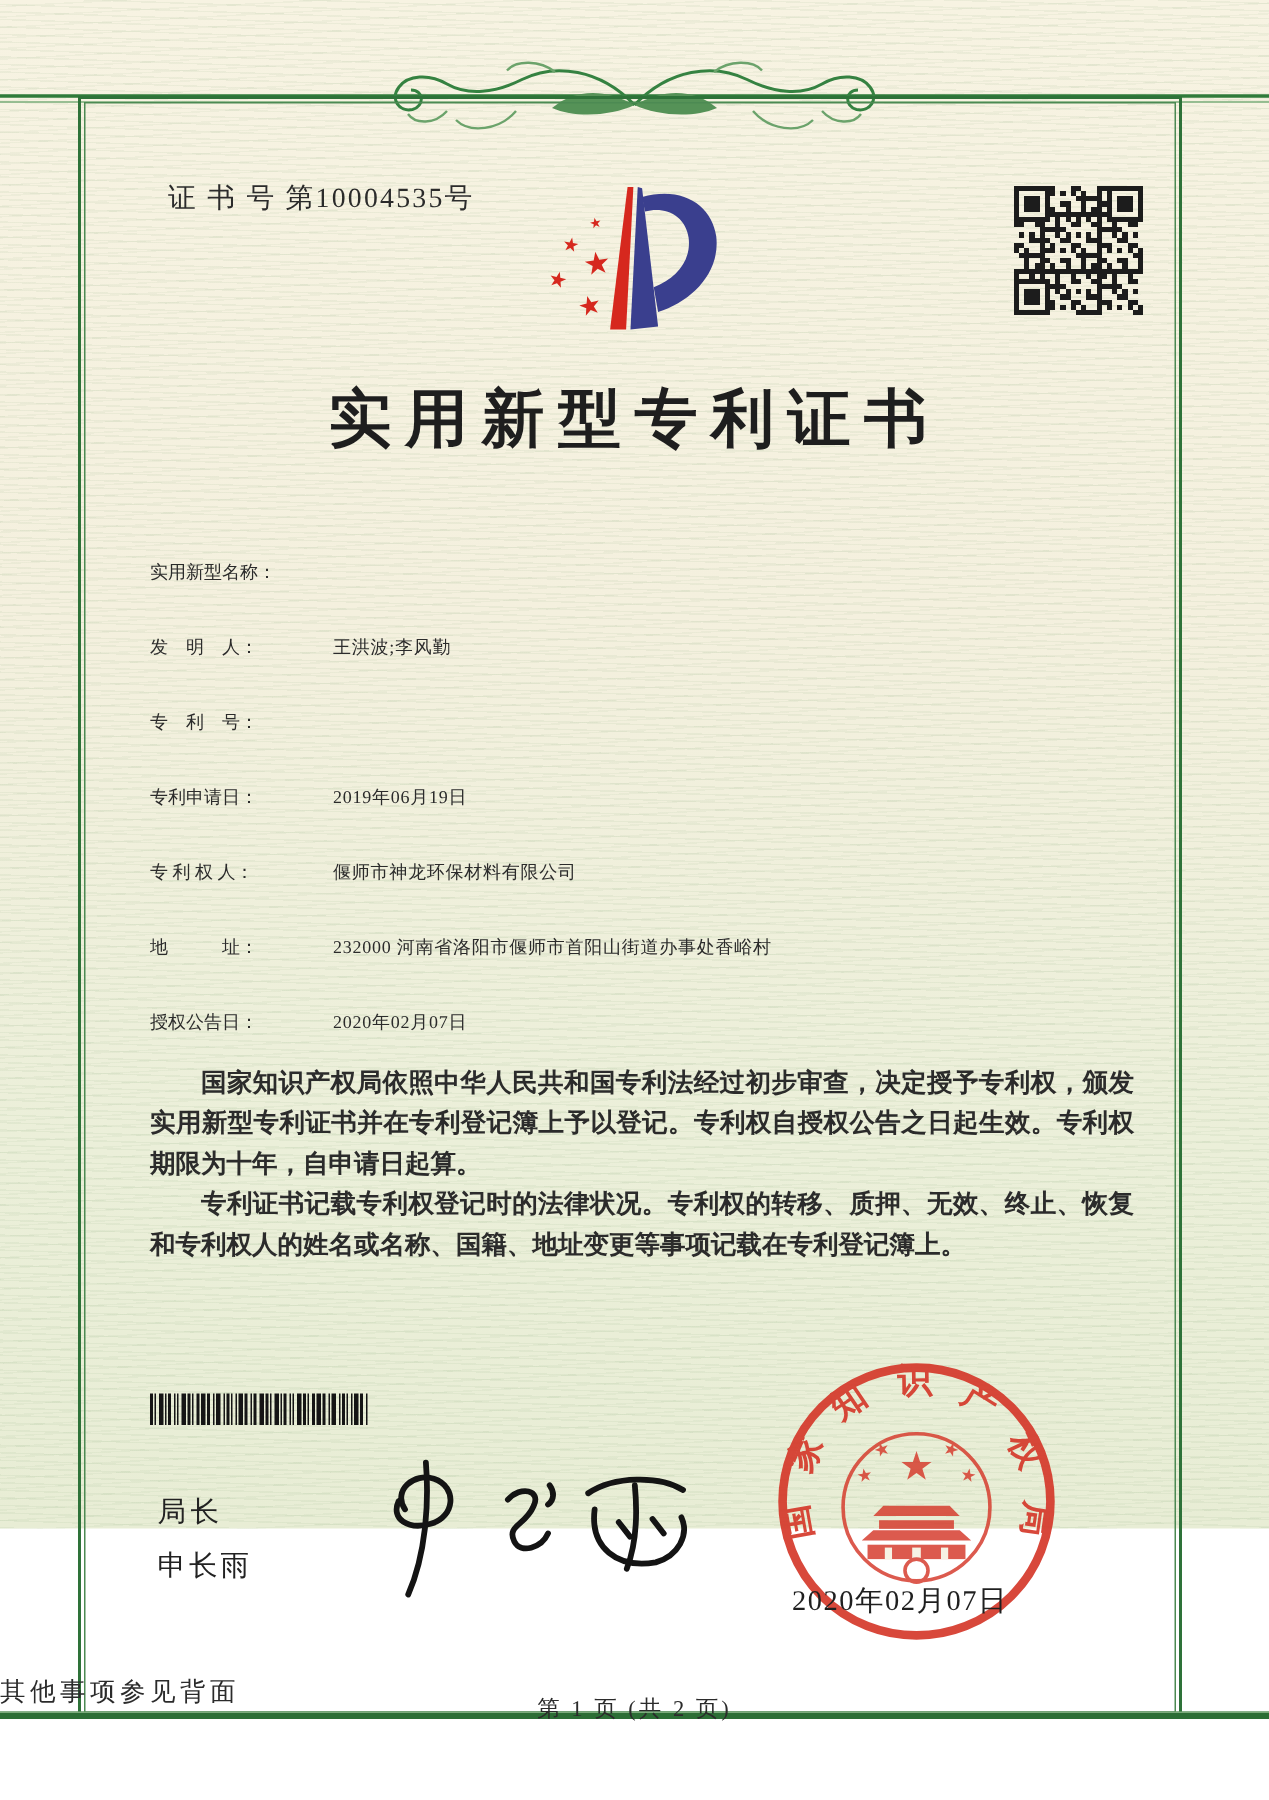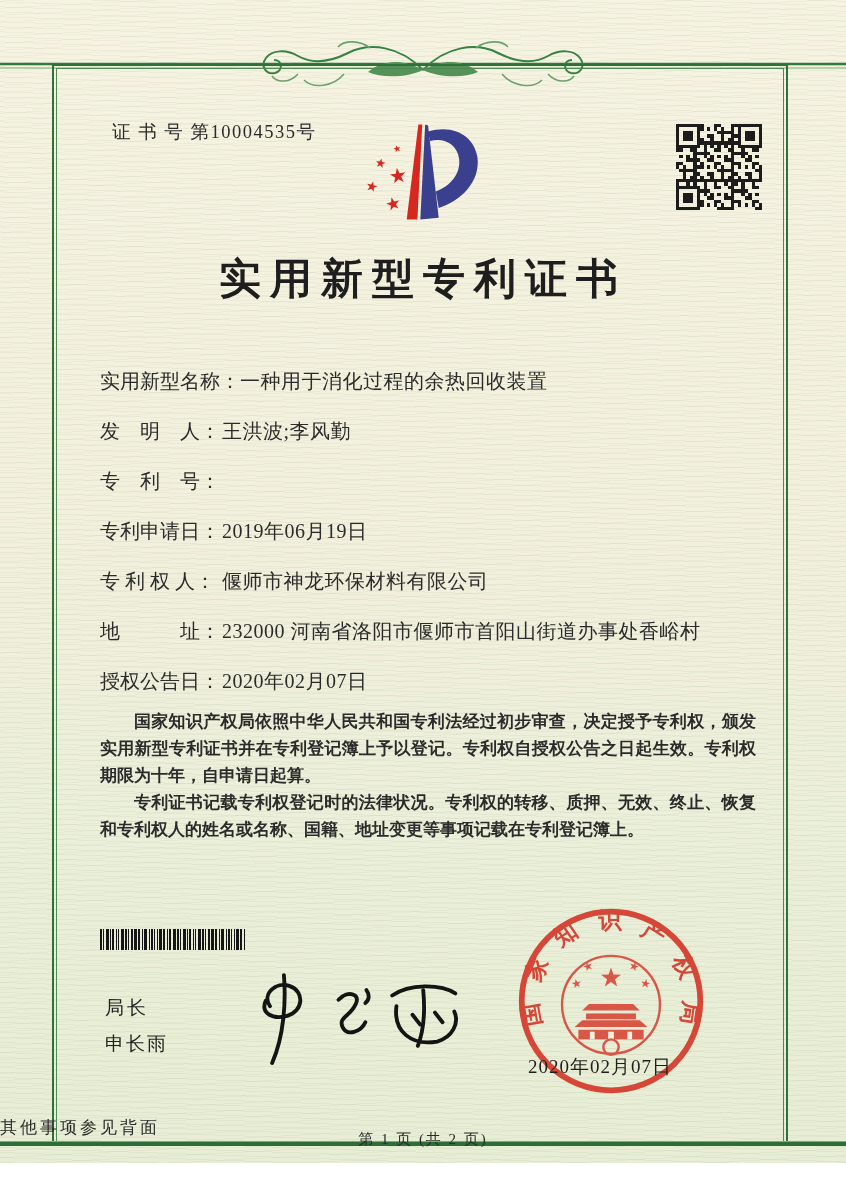--- a/index.html
+++ b/index.html
@@ -2,21 +2,21 @@
 <html><head>
 <meta charset="utf-8">
 <style>
   html,body{margin:0;padding:0;}
   body{
     width:846px;height:1200px;overflow:hidden;
     font-family:"Liberation Serif","DejaVu Serif",serif;
     color:#2b2b2b;
   }
   .sheet{
-    position:relative;width:846px;height:1163px;
+    position:relative;width:846px;height:1019px;
     background-image:
       repeating-linear-gradient(2deg, rgba(120,160,110,0.09) 0px, rgba(120,160,110,0.09) 1px, transparent 1px, transparent 5px),
       repeating-linear-gradient(-3deg, rgba(120,160,110,0.07) 0px, rgba(120,160,110,0.07) 1px, transparent 1px, transparent 7px),
       linear-gradient(180deg,#f7f3e2 0%,#f4f0de 40%,#ebefd9 75%,#e8edd5 100%);
   }
   .ornament-top{position:absolute;left:0;top:30px;width:846px;height:70px;}
   .frame{
     position:absolute;left:52px;top:64px;width:732px;height:1078px;
     border:2px solid #2e7239;
   }
@@ -29,21 +29,21 @@
     background:#2c6e35;border-top:1px solid #7cab7c;
   }
   .cert-no{position:absolute;left:112px;top:119px;font-size:18.5px;letter-spacing:1.5px;}
   .logo{position:absolute;left:340px;top:112px;width:180px;height:126px;}
   .qr{position:absolute;left:676px;top:124px;width:86px;height:86px;}
   .title{
     position:absolute;left:0;top:251px;width:846px;text-align:center;
     font-size:42px;font-weight:bold;letter-spacing:9px;color:#1e1e1e;
   }
   .fields{position:absolute;left:100px;top:369px;width:656px;}
-  .f-row{display:flex;height:50px;font-size:20px;line-height:24px;position:relative;}
+  .f-row{display:flex;height:50px;font-size:12px;line-height:24px;position:relative;}
   .f-label{flex:0 0 122px;white-space:pre;}
   .f-value{letter-spacing:0.5px;}
   .ann-group2{position:absolute;left:355px;top:0;display:flex;}
   .paras{
     position:absolute;left:100px;top:708px;width:656px;
     font-size:17px;line-height:27px;text-align:justify;
   }
   .paras p{margin:0;text-indent:2em;font-weight:bold;}
   .barcode{
     position:absolute;left:100px;top:929px;width:232px;height:21px;
@@ -434,21 +434,20 @@
       <rect x="16" y="24" width="1" height="1" fill="#1c1c1c"></rect>
       <rect x="23" y="24" width="1" height="1" fill="#1c1c1c"></rect>
       <rect x="24" y="24" width="1" height="1" fill="#1c1c1c"></rect>
     </svg>
 
   <div class="title">实用新型专利证书</div>
 
   <div class="fields">
     <div class="f-row">
       <span class="f-label">实用新型名称：</span>
-      <span class="f-value">一种用于消化过程的余热回收装置</span>
     </div>
     <div class="f-row">
       <span class="f-label">发　明　人：</span>
       <span class="f-value">王洪波;李风勤</span>
     </div>
     <div class="f-row">
       <span class="f-label">专　利　号：</span>
     </div>
     <div class="f-row">
       <span class="f-label">专利申请日：</span>

